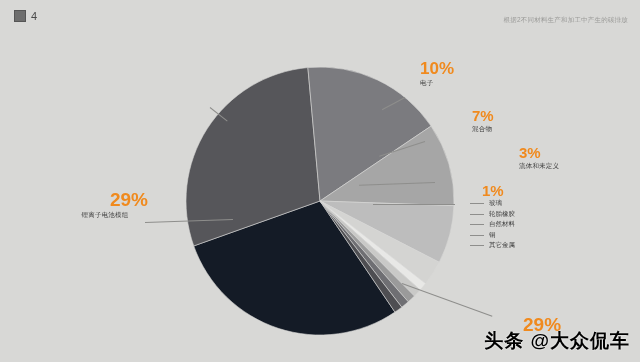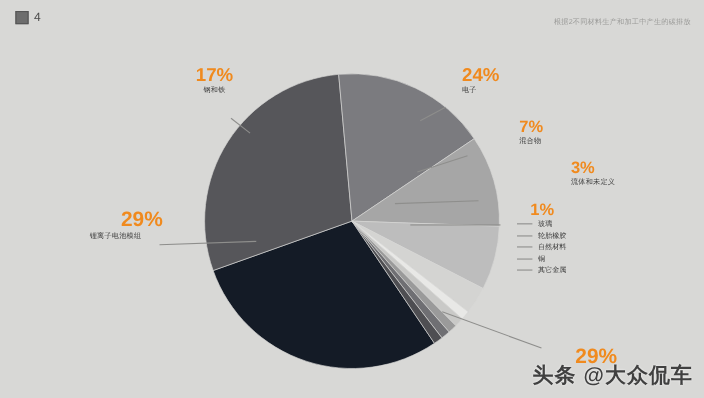--- a/index.html
+++ b/index.html
@@ -55,21 +55,21 @@
     position:absolute;display:flex;align-items:center;gap:5px;
     font-size:6.5px;color:#3d3d3d;white-space:nowrap;
   }
   .legend-row .dash{
     display:inline-block;width:14px;height:1px;background:#8e8e8c;
   }
 
   
   .watermark{
     position:absolute;right:10px;bottom:8px;
-    font-size:19px;font-weight:700;color:#404040;
+    font-size:19px;font-weight:700;color:#000000;
     letter-spacing:1px;white-space:nowrap;
     text-shadow:0 0 2px rgba(255,255,255,.85);
   }
 </style>
 </head>
 <body>
 
 <div id="stage">
 
   <div class="fig-tag">
@@ -98,27 +98,23 @@
   </div>
 
   <div class="leader" style="left:210px;top:107px;width:22px;transform:rotate(38deg);"></div>
   <div class="leader" style="left:405px;top:97px;width:26px;transform:rotate(152deg);"></div>
   <div class="leader" style="left:425px;top:141px;width:48px;transform:rotate(162deg);"></div>
   <div class="leader" style="left:435px;top:182px;width:76px;transform:rotate(178deg);"></div>
   <div class="leader" style="left:455px;top:204px;width:82px;transform:rotate(180deg);"></div>
   <div class="leader" style="left:145px;top:222px;width:88px;transform:rotate(-2deg);"></div>
   <div class="leader" style="left:402px;top:283px;width:96px;transform:rotate(20deg);"></div>
 
-  <div class="lbl mid c-ctr" style="left:166px;top:60px;width:58px;">
-    <span class="pct">17%</span>
-    <span class="sub">钢和铁</span>
-  </div>
 
   <div class="lbl mid" style="left:420px;top:60px;">
-    <span class="pct">24%</span>
+    <span class="pct">10%</span>
     <span class="sub">电子</span>
   </div>
 
   <div class="lbl sm" style="left:472px;top:108px;">
     <span class="pct">7%</span>
     <span class="sub">混合物</span>
   </div>
 
   <div class="lbl sm" style="left:519px;top:145px;">
     <span class="pct">3%</span>

